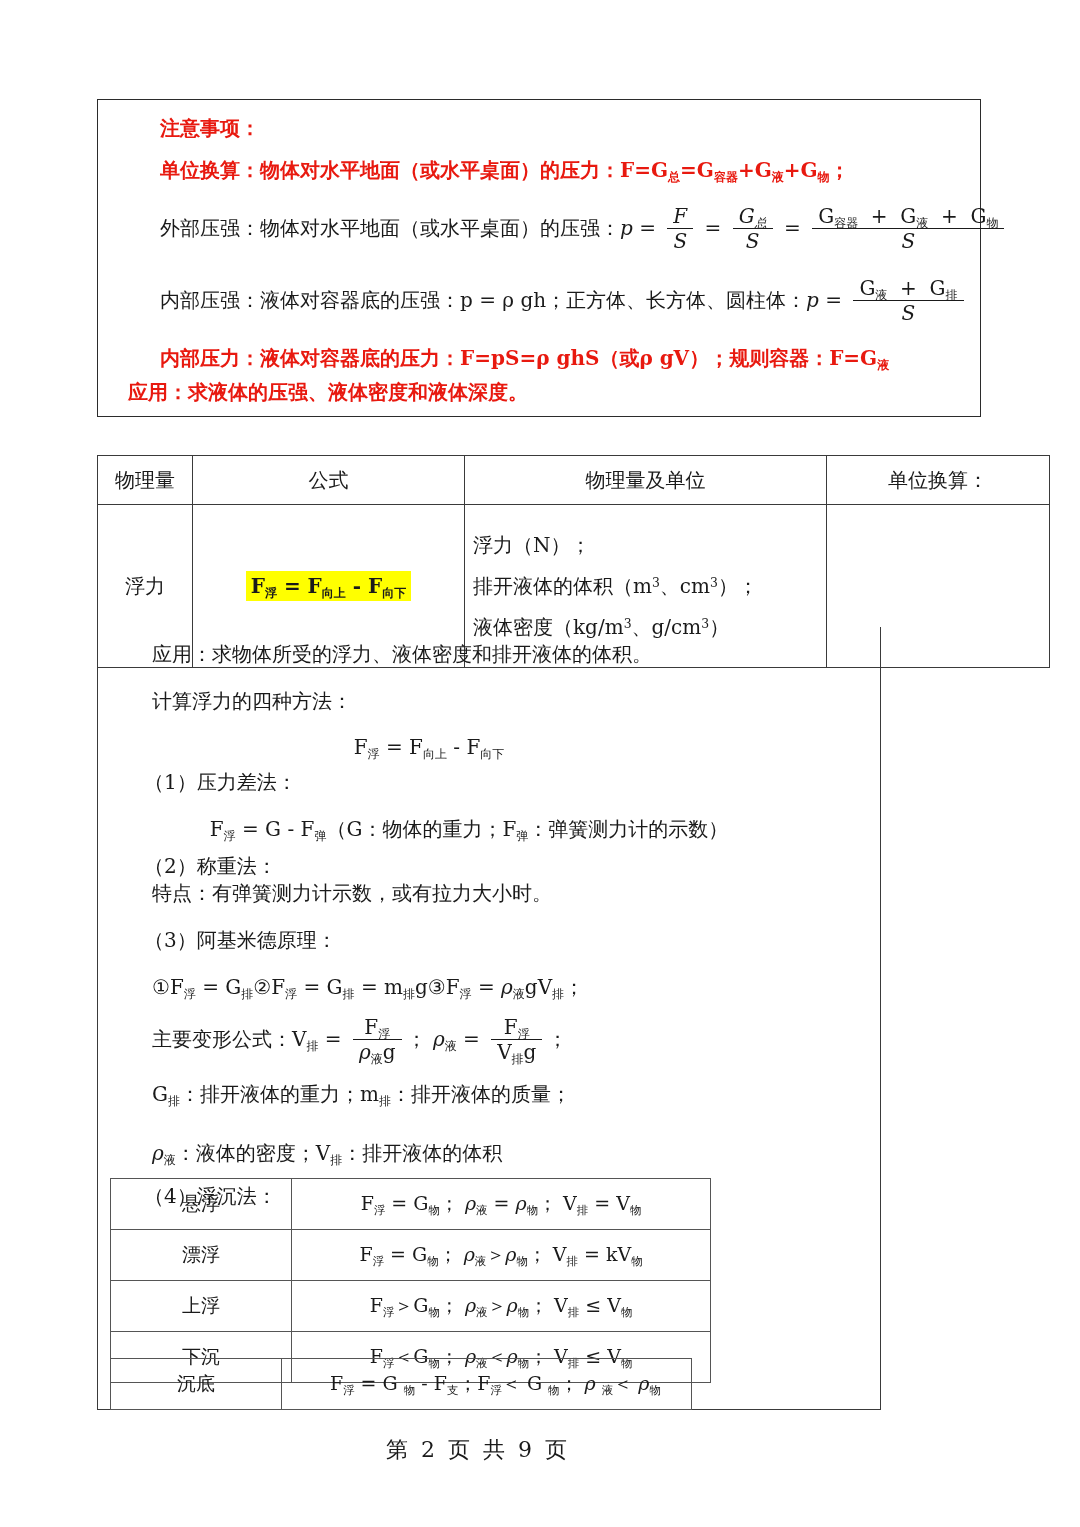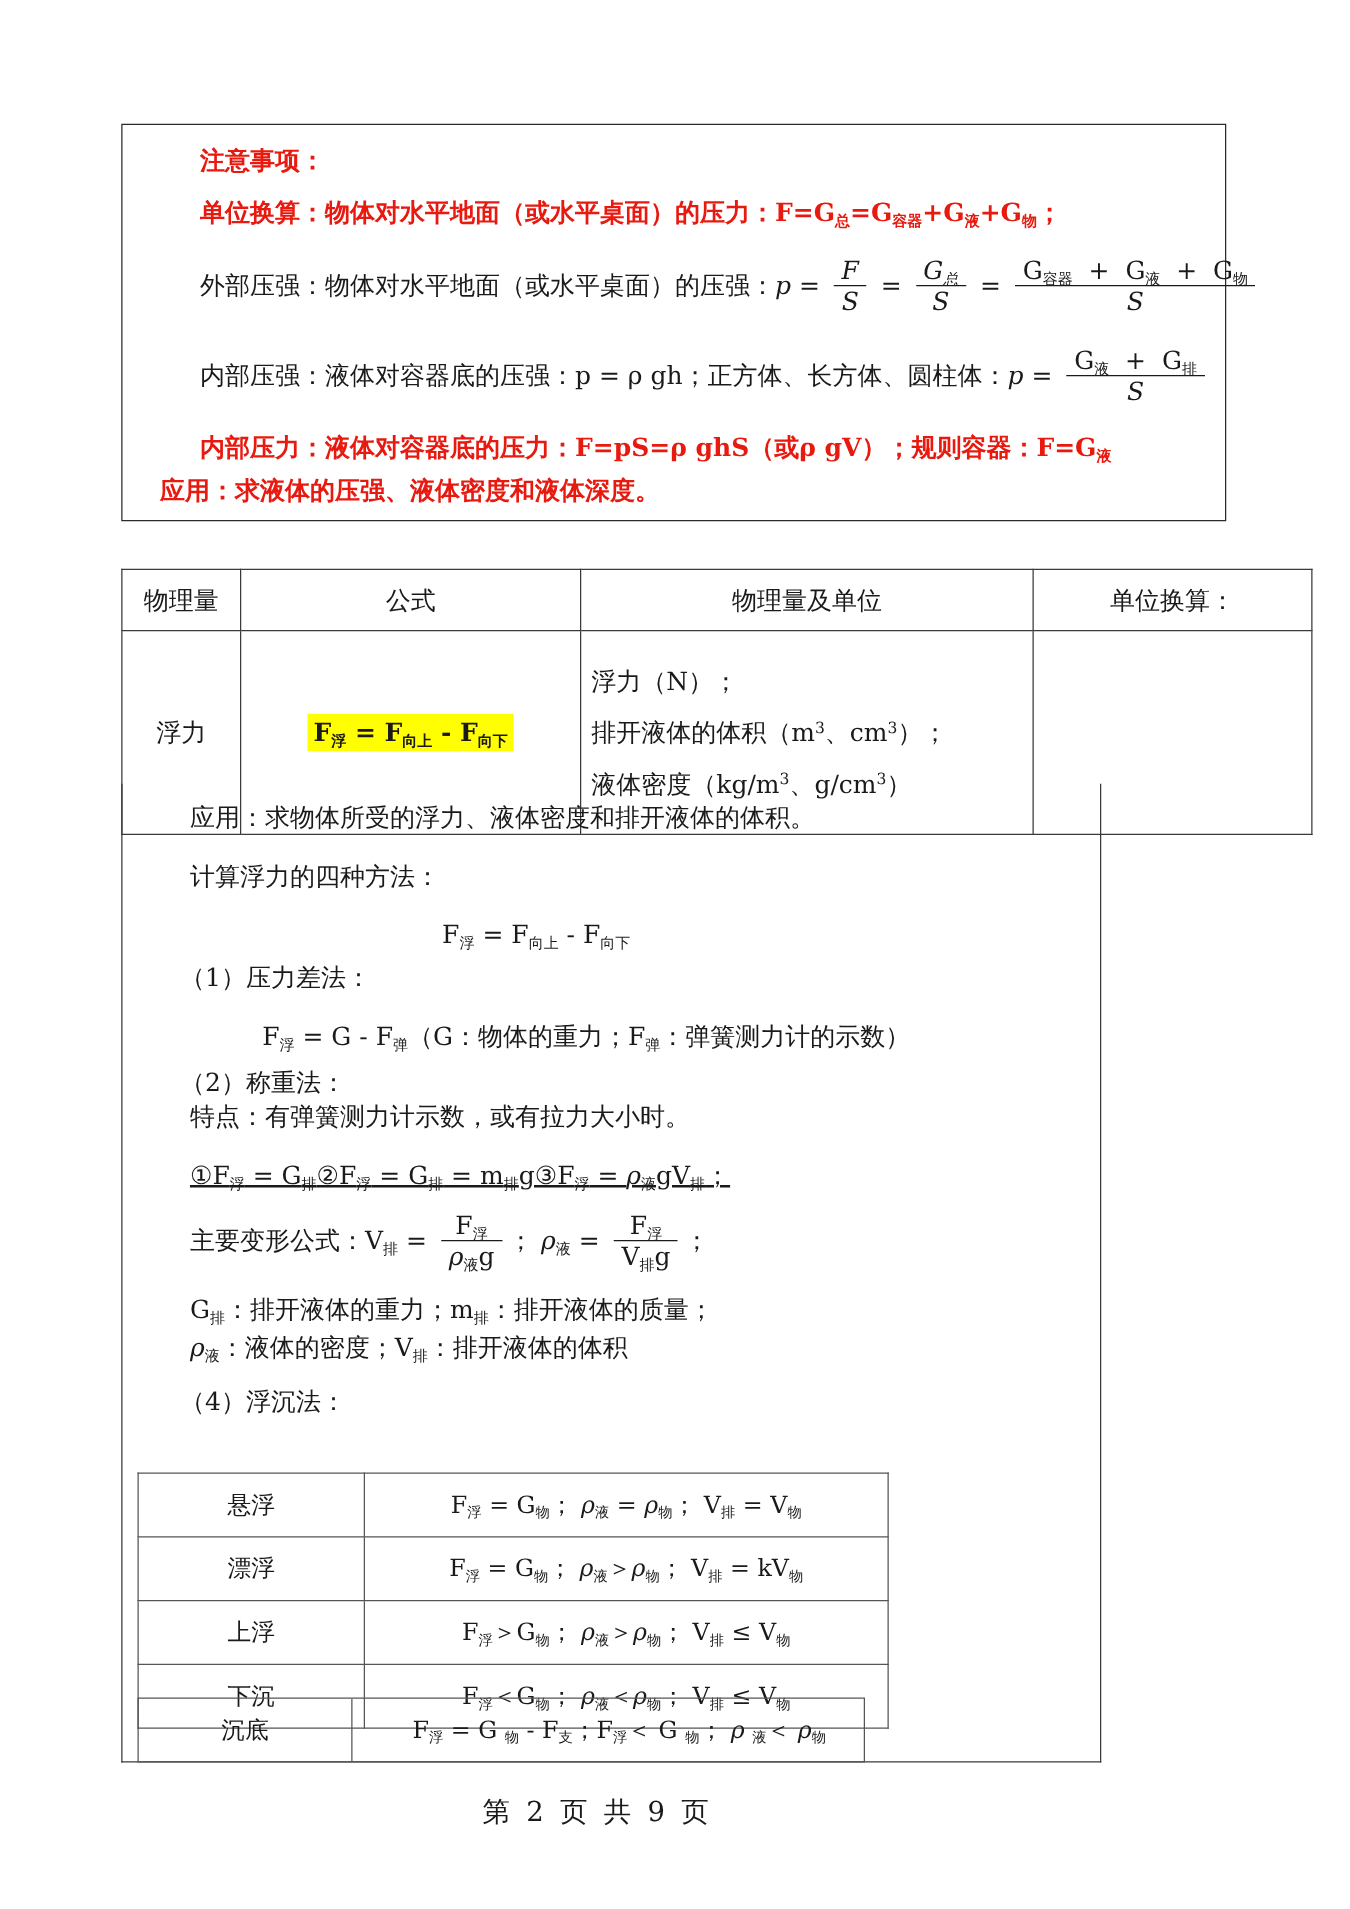--- a/index.html
+++ b/index.html
@@ -275,38 +275,39 @@
     <div class="p-line ind2" style="margin-top:10px;">（1）压力差法：</div>
 
     <div class="p-line ctr-f fml" style="margin-top:20px; margin-left:-40px;">
       F<span class="sub">浮</span> = G - F<span class="sub">弹</span>（G：物体的重力；F<span class="sub">弹</span>：弹簧测力计的示数）
     </div>
 
     <div class="p-line ind2" style="margin-top:10px;">（2）称重法：</div>
 
     <div class="p-line ind1" style="">特点：有弹簧测力计示数，或有拉力大小时。</div>
 
-
-    <div class="p-line ind1" style="margin-top:20px;text-decoration:underline;">
+    <div class="p-line ind2" style="margin-top:20px;">（3）阿基米德原理：</div>
+
+    <div class="p-line ind1" style="margin-top:20px;">
       <span class="fml">①F<span class="sub">浮</span> = G<span class="sub">排</span>②F<span class="sub">浮</span> = G<span class="sub">排</span> = m<span class="sub">排</span>g③F<span class="sub">浮</span> = <span class="rho">ρ</span><span class="sub">液</span>gV<span class="sub">排</span>；</span>
     </div>
 
     <div class="p-line ind1" style="margin-top:16px;">
       <span>主要变形公式：</span><span class="fml">V<span class="sub">排</span> =
         <span class="frac"><span class="num">F<span class="sub">浮</span></span><span class="den"><span class="rho">ρ</span><span class="sub">液</span>g</span></span>；
         <span class="rho">ρ</span><span class="sub">液</span> =
         <span class="frac"><span class="num">F<span class="sub">浮</span></span><span class="den">V<span class="sub">排</span>g</span></span>；
       </span>
     </div>
 
     <div class="p-line ind1" style="margin-top:16px;">
       <span class="fml">G<span class="sub">排</span>：排开液体的重力；m<span class="sub">排</span>：排开液体的质量；</span>
     </div>
 
-    <div class="p-line ind1" style="margin-top:4px;">
+    <div class="p-line ind1" style="margin-top:32px;">
       <span class="fml"><span class="rho">ρ</span><span class="sub">液</span>：液体的密度；V<span class="sub">排</span>：排开液体的体积</span>
     </div>
 
     <div class="p-line ind2" style="margin-top:16px;">（4）浮沉法：</div>
   </div>
 
   <table class="flttable">
     <tbody>
         <tr>
       <td class="f-name">悬浮</td>

